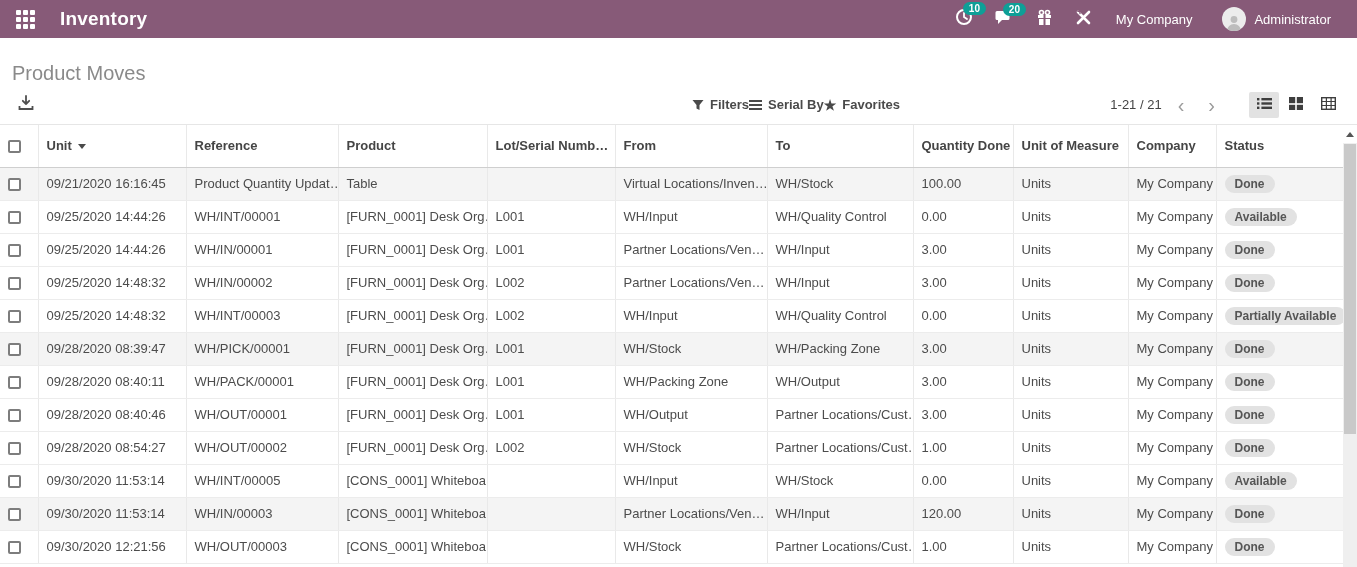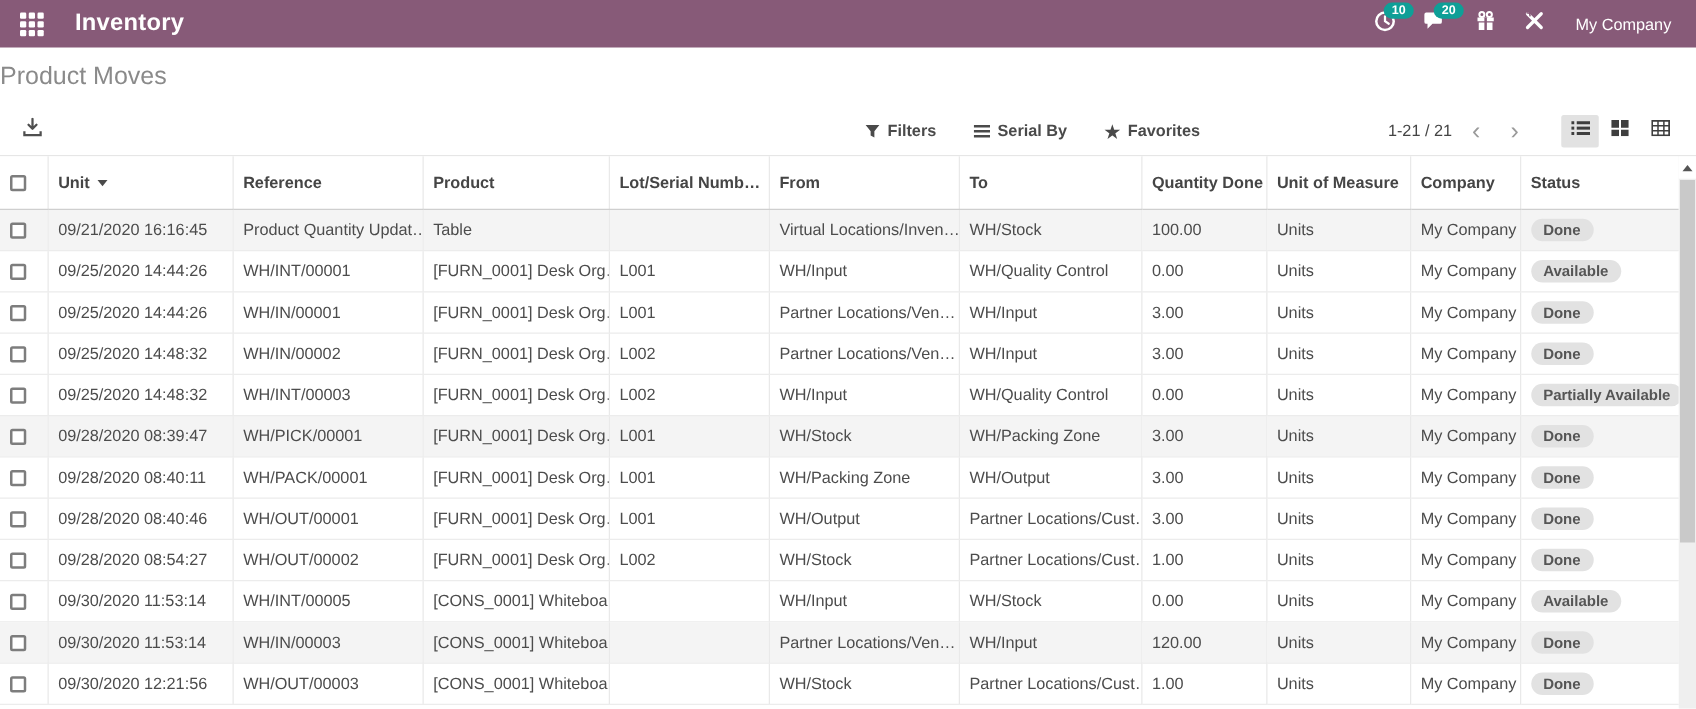--- a/index.html
+++ b/index.html
@@ -22,34 +22,34 @@
   .spacer{flex:1;}
   .systray{display:flex; align-items:center; gap:10px;}
   .tray-btn{position:relative; padding:4px 6px; cursor:pointer; display:flex; align-items:center;}
   .badge{position:absolute; top:-2px; left:14px; background:var(--badge-bg); color:#fff;
     font-size:10px; font-weight:bold; border-radius:8px; padding:1px 6px; line-height:11px;}
   .company-label,.user-label{font-size:13px; padding:0 8px; cursor:pointer; white-space:nowrap;}
   .avatar{width:24px; height:24px; border-radius:50%; background:#ececec; display:flex;
     align-items:flex-end; justify-content:center; overflow:hidden; margin-left:6px;}
 
   
-  .breadcrumb-row{height:47px; flex:0 0 47px; display:flex; align-items:center; padding:0 0;}
+  .breadcrumb-row{height:47px; flex:0 0 47px; display:flex; align-items:flex-end; padding:0 12px;}
   .page-title{font-size:20px; color:var(--title-muted); font-weight:normal;}
   .search-wrap{margin-left:auto; width:672px; display:flex; align-items:center;
     border-bottom:1px solid #d8d8d8; padding:4px 2px; margin-right:2px;}
   .search-input{flex:1; border:0; outline:none; font-size:13px; color:#555; background:transparent;
     font-family:"Liberation Sans", sans-serif;}
   .search-input::placeholder{color:#b3b3b3;}
   .search-icon{color:#444; cursor:pointer; display:flex;}
 
   
   .control-row{height:40px; flex:0 0 40px; display:flex; align-items:center; padding:0 14px;
     border-bottom:1px solid #e6e6e6;}
   .export-btn{color:#4f4f4f; cursor:pointer; display:flex; padding:4px;}
-  .filter-bar{display:flex; align-items:center; gap:30px; margin-left:654px;}
+  .filter-bar{display:flex; align-items:center; margin-left:654px;}
   .filter-btn{display:flex; align-items:center; gap:6px; font-size:13px; font-weight:bold; color:#4a4a4a; cursor:pointer;}
   .filter-btn svg{display:block;}
   .star{color:#4a4a4a; font-size:14px; line-height:1;}
   .pager{margin-left:auto; display:flex; align-items:center; gap:8px;}
   .pager-text{font-size:13px; color:#444;}
   .pager-nav{font-size:20px; color:#9a9a9a; cursor:pointer; padding:0 8px; line-height:1;}
   .view-switcher{display:flex; align-items:center; margin-left:26px; gap:2px;}
   .vs-btn{width:30px; height:26px; display:flex; align-items:center; justify-content:center;
     color:#3e3e3e; cursor:pointer; border-radius:2px;}
   .vs-btn.active{background:#e2e2e2;}
@@ -135,20 +135,29 @@
       </div>
       <div class="tray-btn">
         <span>
           <svg width="17" height="17" viewBox="0 0 17 17">
               <path d="M3 3l11 11M14 3L3 14" stroke="#fff" stroke-width="2.6" stroke-linecap="round"></path>
               <path d="M2.2 2.2l2.5.4.4 2.5" fill="none" stroke="#875A78" stroke-width="1.2"></path>
             </svg>
         </span>
       </div>
       <div class="company-label">My Company</div>
+      <div class="tray-btn">
+        <span class="avatar">
+          <svg width="18" height="18" viewBox="0 0 18 18">
+              <circle cx="9" cy="6.5" r="3.4" fill="#bdbdbd"></circle>
+              <path d="M2 18a7 7 0 0114 0z" fill="#bdbdbd"></path>
+            </svg>
+        </span>
+        <span class="user-label">Administrator</span>
+      </div>
     </div>
   </div>
 
   <div class="breadcrumb-row">
     <div class="page-title">Product Moves</div>
   </div>
 
   <div class="control-row">
     <div class="export-btn">
       <span>

